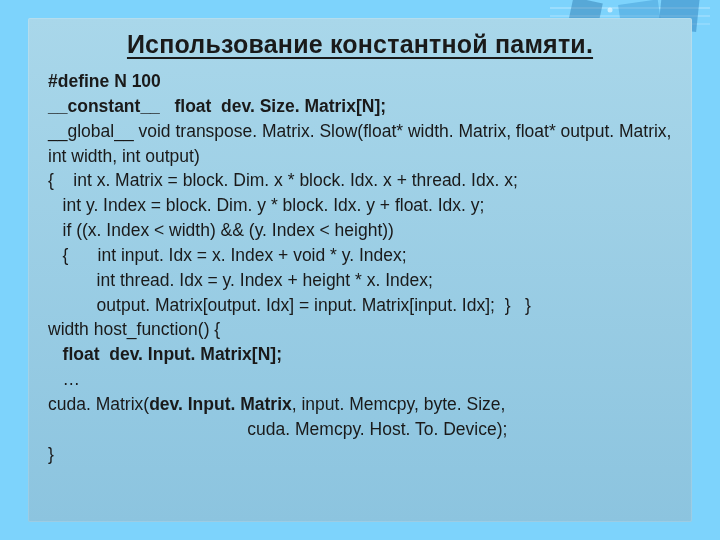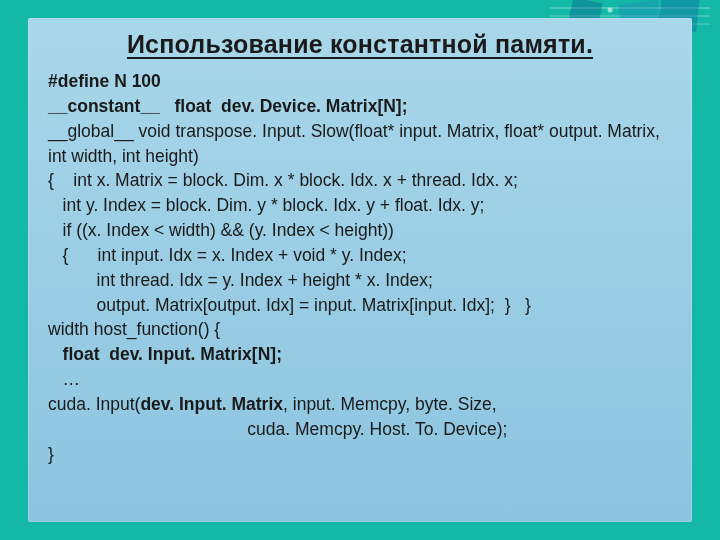--- a/index.html
+++ b/index.html
@@ -8,21 +8,21 @@
     width: 720px;
     height: 540px;
     font-family: Arial, Helvetica, sans-serif;
     background: #0b9ed9;
     overflow: hidden;
   }
   .slide {
     position: relative;
     width: 720px;
     height: 540px;
-    background: #14b8a6;
+    background: #7dd3fc;
   }
   .deco {
     position: absolute;
     top: 0;
     right: 0;
     width: 180px;
     height: 60px;
     pointer-events: none;
     opacity: 0.85;
   }
@@ -72,29 +72,29 @@
       <rect x="30" y="0" width="30" height="30" fill="rgba(0,70,130,0.35)" transform="rotate(12 45 15)"></rect>
       <rect x="80" y="2" width="40" height="30" fill="rgba(30,120,190,0.35)" transform="rotate(-8 100 17)"></rect>
       <rect x="120" y="-4" width="38" height="34" fill="rgba(10,90,160,0.4)" transform="rotate(6 139 13)"></rect>
     </g>
   </svg>
 
   <div class="content-box">
     <div class="title">Использование константной памяти.</div>
 
     <div class="code"><span class="b">#define N 100</span>
-<span class="b">__constant__   float  dev. Device. Matrix[N];</span>
-<span>__global__ void transpose. Input. Slow(float* input. Matrix, float* output. Matrix,</span>
-<span>int width, int height)</span>
+<span class="b">__constant__   float  dev. Size. Matrix[N];</span>
+<span>__global__ void transpose. Matrix. Slow(float* width. Matrix, float* output. Matrix,</span>
+<span>int width, int output)</span>
 <span>{    int x. Matrix = block. Dim. x * block. Idx. x + thread. Idx. x;</span>
 <span>   int y. Index = block. Dim. y * block. Idx. y + float. Idx. y;</span>
 <span>   if ((x. Index &lt; width) &amp;&amp; (y. Index &lt; height))</span>
 <span>   {      int input. Idx = x. Index + void * y. Index;</span>
 <span>          int thread. Idx = y. Index + height * x. Index;</span>
 <span>          output. Matrix[output. Idx] = input. Matrix[input. Idx];  }   }</span>
 <span>width host_function() {</span>
 <span class="b">   float  dev. Input. Matrix[N];</span>
 <span>   …</span>
-<span>cuda. Input(</span><span class="b">dev. Input. Matrix</span><span>, input. Memcpy, byte. Size,</span>
+<span>cuda. Matrix(</span><span class="b">dev. Input. Matrix</span><span>, input. Memcpy, byte. Size,</span>
 <span>                                         cuda. Memcpy. Host. To. Device);</span>
 <span>}</span></div>
   </div>
 </div>
 
 </body></html>

